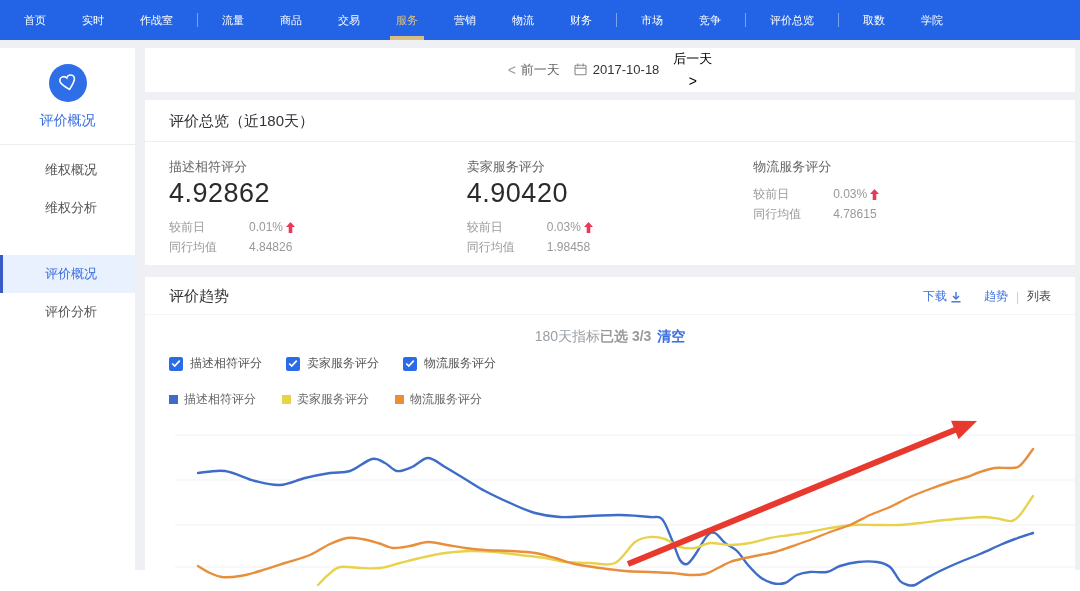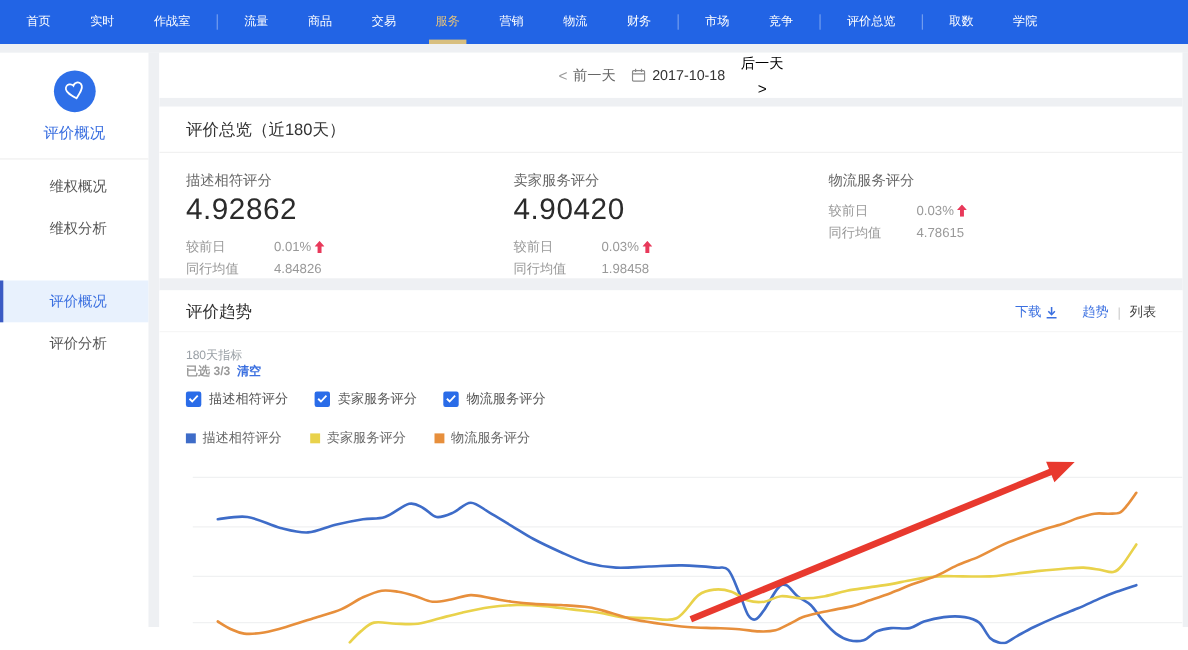--- a/index.html
+++ b/index.html
@@ -63,21 +63,21 @@
   .tr-head { display:flex; justify-content:space-between; align-items:center; padding:10px 24px 8px;
     border-bottom:1px solid #f5f5f5; }
   .tr-title { font-size:15px; color:#333; }
   .tr-links { display:flex; align-items:center; gap:8px; font-size:12px; }
   .lnk { color:#3a6fe0; cursor:pointer; display:flex; align-items:center; gap:3px; }
   .lnk-dark { color:#444; cursor:pointer; }
   .sep { color:#ccc; }
   .dl { margin-right:14px; }
 
   .filters { padding:13px 24px 0; }
-  .f-row1 { display:flex; justify-content:center; font-size:11px; color:#9aa0a6;flex-direction:column; }
+  .f-row1 { display:flex; justify-content:center; font-size:14px; color:#9aa0a6; }
   .f-right { color:#999; display:flex; gap:6px;font-weight:bold; }
   .f-right .clear { color:#3a6fe0; cursor:pointer; }
   .f-row2 { display:flex; margin-top:9px; }
   .cbx { display:flex; align-items:center; gap:7px; width:117px; cursor:pointer; }
   .cbx-box { width:14px; height:14px; background:#2a6ce8; border-radius:2px; display:inline-flex;
     align-items:center; justify-content:center; flex:0 0 auto; }
   .cbx-label { font-size:12px; color:#555; }
 
   .legend { display:flex; gap:26px; margin:19px 0 0 24px; }
   .lg-item { display:flex; align-items:center; gap:6px; font-size:12px; color:#666; cursor:pointer; }

